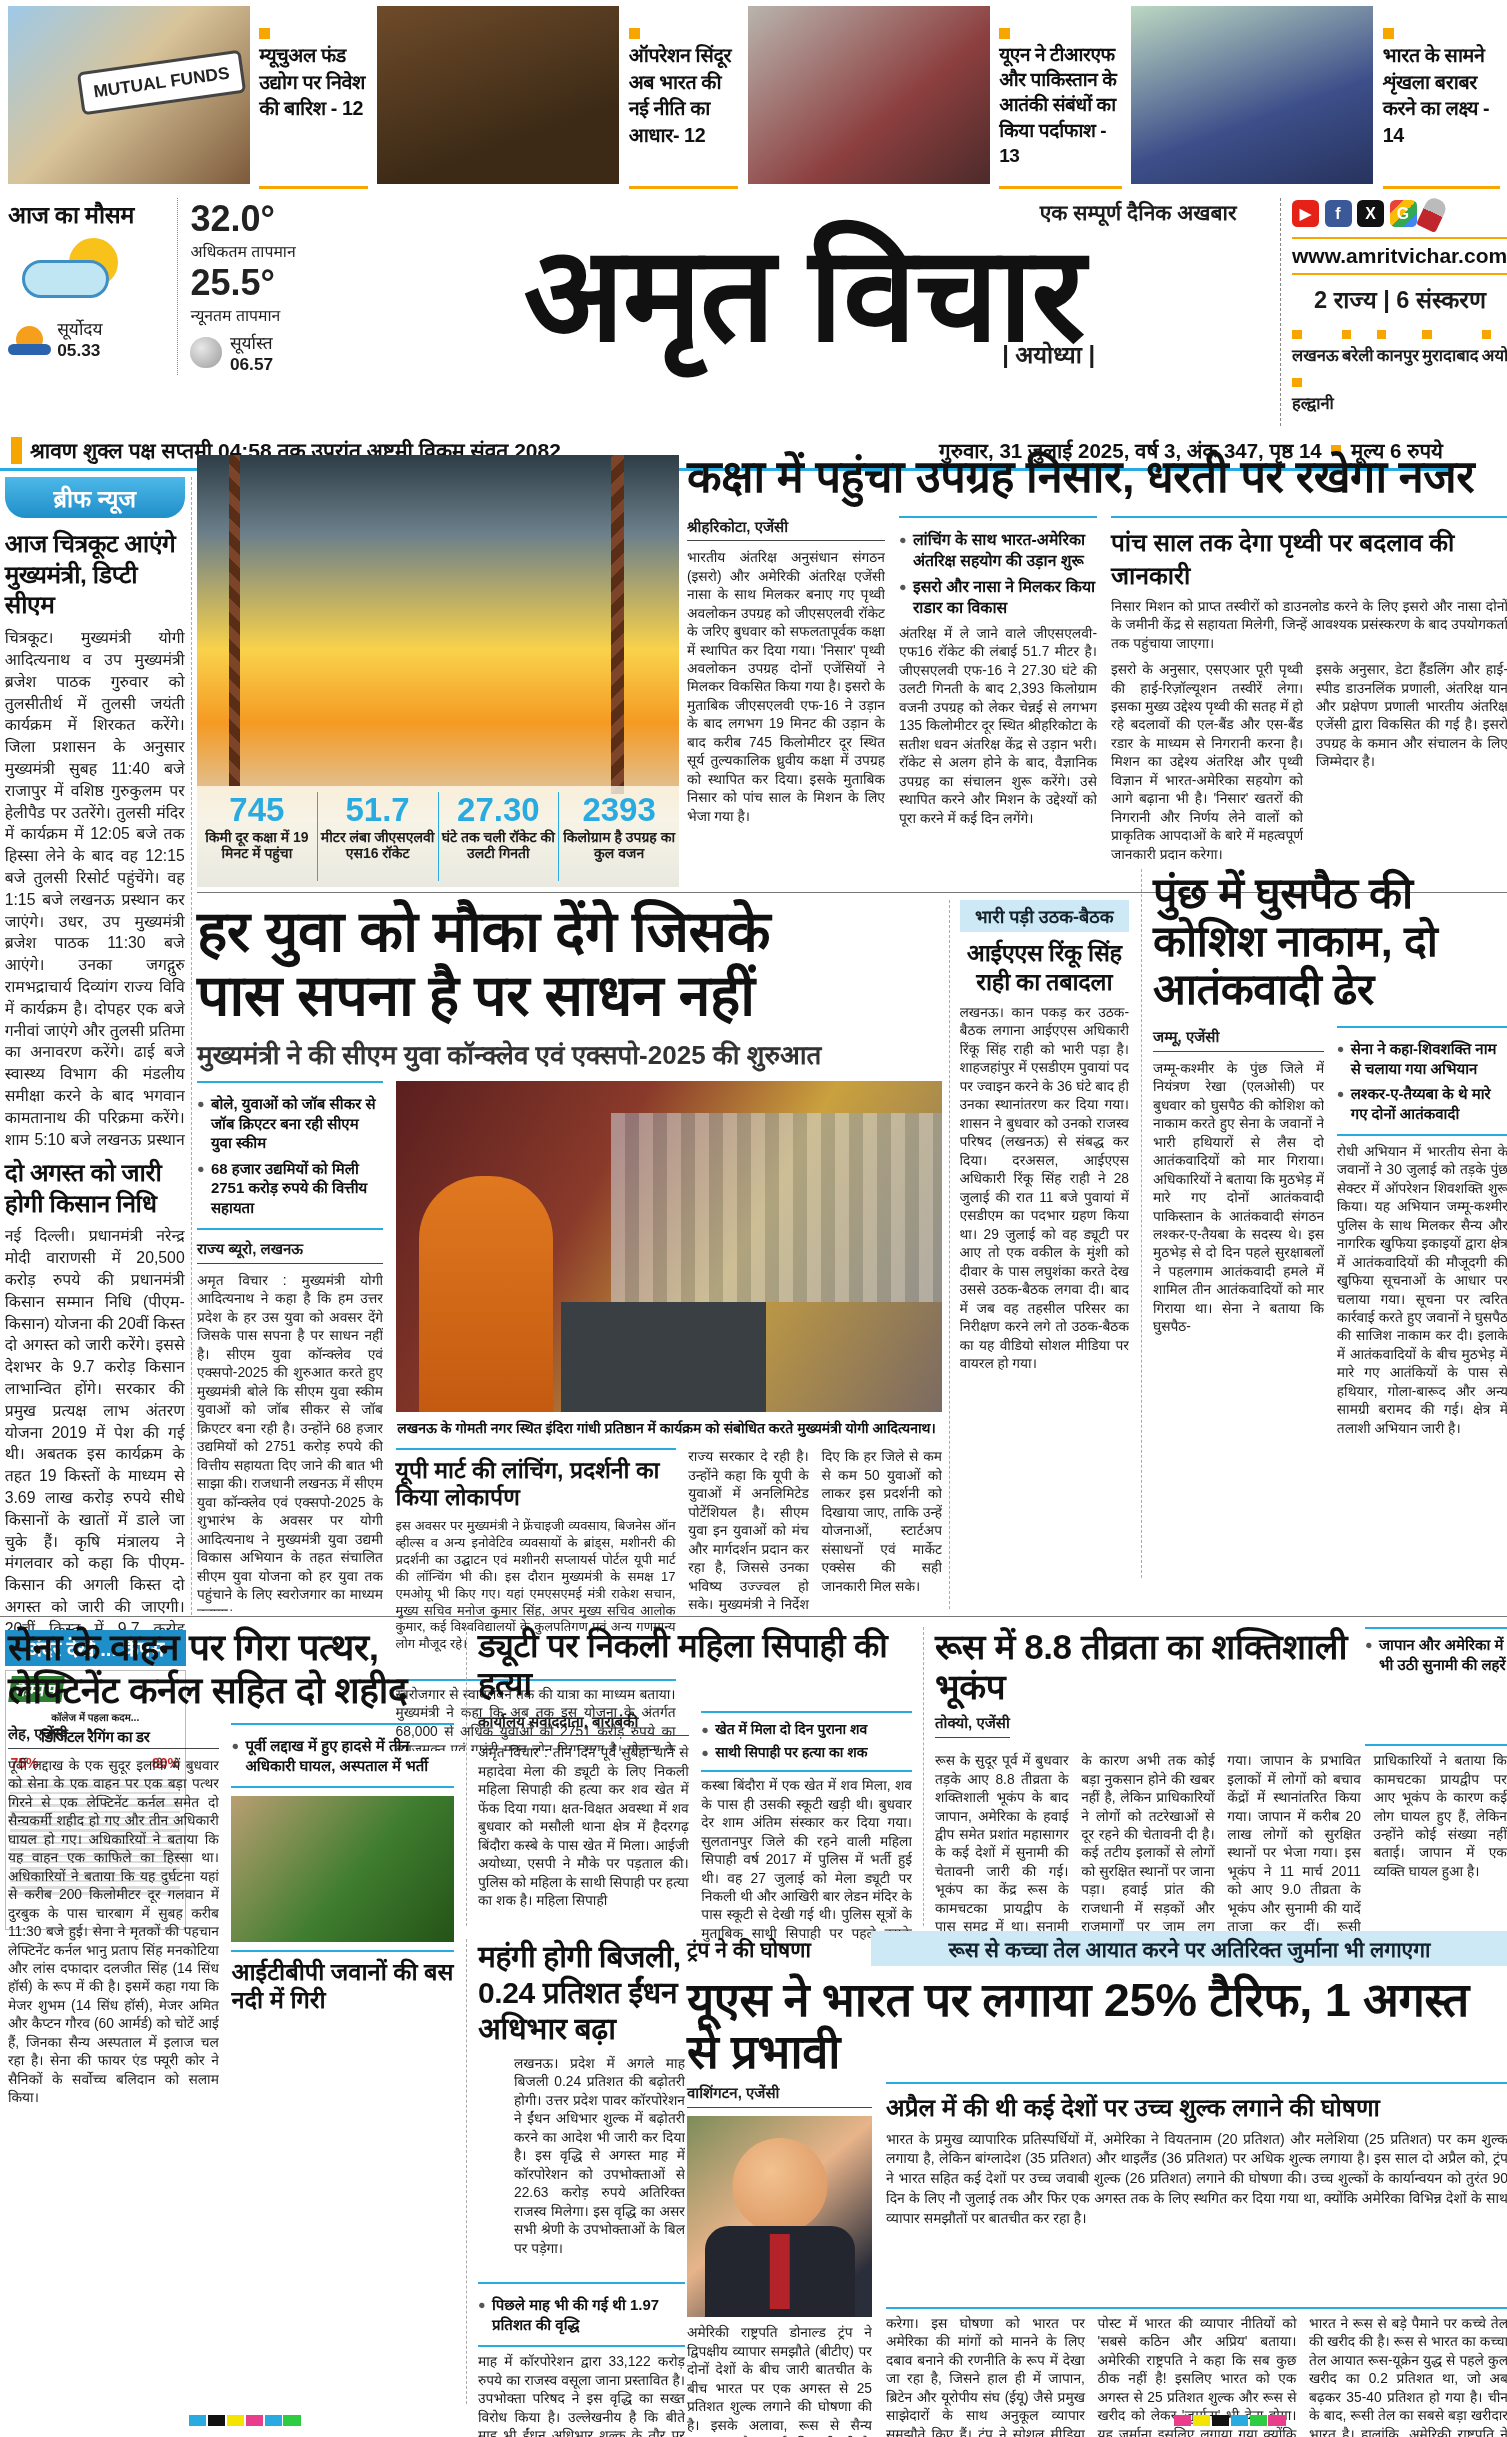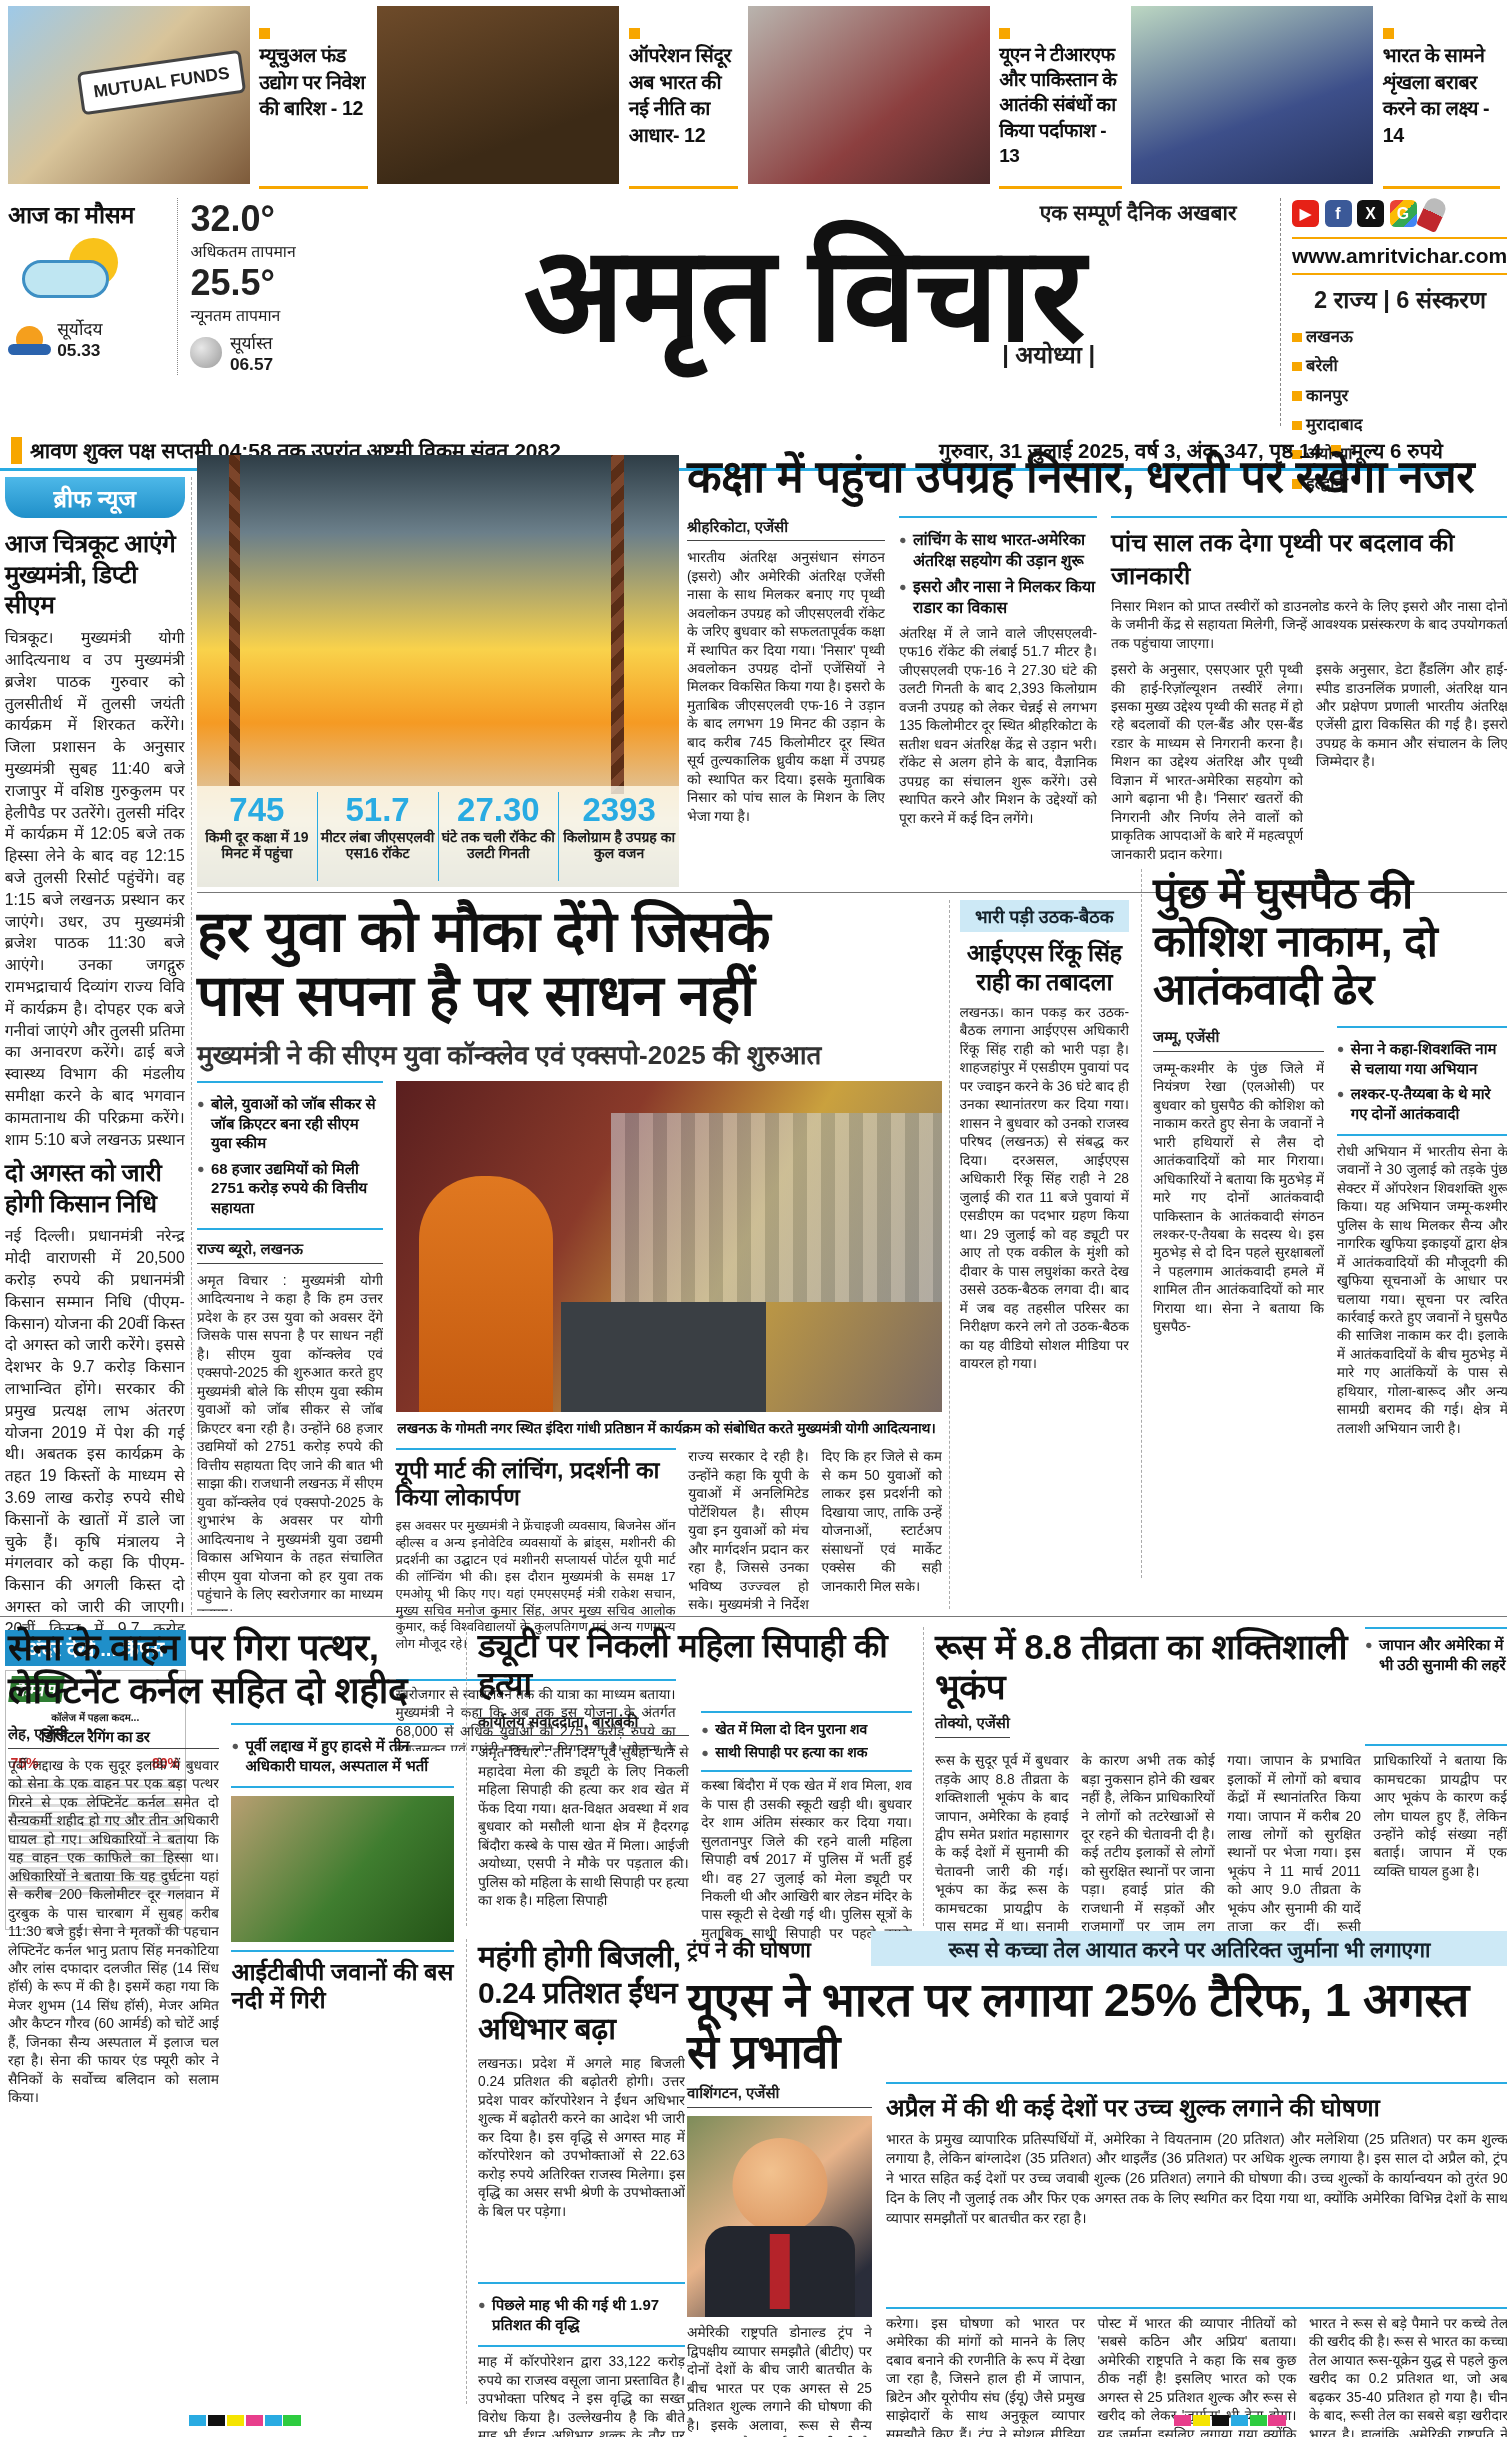--- a/index.html
+++ b/index.html
@@ -117,21 +117,21 @@
       <div class="soc" style="background:#111;">
           <span>X</span>
         </div>
       <div class="soc" style="background:linear-gradient(135deg,#ea4335 25%,#fbbc05 25% 50%,#34a853 50% 75%,#4285f4 75%);">
           <span>G</span>
         </div>
       <div style="width:20.5px;height:31.5px;background:linear-gradient(180deg,#bbb 0 45%,#c0272d 45%);border-radius:9.5px 9.5px 3.2px 3.2px;transform:rotate(25deg);"></div>
     </div>
     <div style="border-top:2.4px solid var(--orange);border-bottom:2.4px solid var(--orange);margin:7.9px 0;padding:4.7px 0;font-weight:900;font-size:21px;color:#111;">www.amritvichar.com</div>
     <div style="font-weight:800;font-size:23.6px;text-align:center;margin:6.3px 0 9.5px;">2 राज्य | 6 संस्करण</div>
-    <div style="display:grid;grid-template-columns:1fr;gap:6.3px 3.2px;font-weight:700;font-size:16.5px;">
+    <div style="display:grid;grid-template-columns:1fr 1fr 1fr 1fr 1fr;gap:6.3px 3.2px;font-weight:700;font-size:16.5px;">
       <div><span class="sq" style="width:9.5px;height:9.5px;"></span> <span>लखनऊ</span></div>
       <div><span class="sq" style="width:9.5px;height:9.5px;"></span> <span>बरेली</span></div>
       <div><span class="sq" style="width:9.5px;height:9.5px;"></span> <span>कानपुर</span></div>
       <div><span class="sq" style="width:9.5px;height:9.5px;"></span> <span>मुरादाबाद</span></div>
       <div><span class="sq" style="width:9.5px;height:9.5px;"></span> <span>अयोध्या</span></div>
       <div><span class="sq" style="width:9.5px;height:9.5px;"></span> <span>हल्द्वानी</span></div>
     </div>
   </div>
 
   <div class="abs" style="left:0;top:432px;width:1454px;height:39px;border-bottom:3.2px solid var(--cyan);display:flex;align-items:center;justify-content:space-between;padding:0 11px;">
@@ -343,21 +343,21 @@
               <span>साथी सिपाही पर हत्या का शक</span>
             </div>
         </div>
         <div class="bt jt colwrap" style="height:169px;margin-top:4.7px;">कस्बा बिंदौरा में एक खेत में शव मिला, शव के पास ही उसकी स्कूटी खड़ी थी। बुधवार देर शाम अंतिम संस्कार कर दिया गया। सुलतानपुर जिले की रहने वाली महिला सिपाही वर्ष 2017 में पुलिस में भर्ती हुई थी। वह 27 जुलाई को मेला ड्यूटी पर निकली थी और आखिरी बार लेडन मंदिर के पास स्कूटी से देखी गई थी। पुलिस सूत्रों के मुताबिक साथी सिपाही पर पहले उसके साथ दुराचार का आरोप लगाया था, बाद में समझौता कर ली। इंद्रेश 27 जुलाई से संपर्क में नहीं है।</div>
       </div>
     </div>
   </div>
 
   <div class="abs" style="left:466px;top:1939px;width:219px;height:465px;border-left:1.6px dashed #aaa;padding-left:11px;">
     <div class="hl" style="font-size:30px;line-height:1.2;">महंगी होगी बिजली, 0.24 प्रतिशत ईंधन अधिभार बढ़ा</div>
-    <div class="bt jt colwrap" style="height:221px;margin-top:7.9px;">लखनऊ। प्रदेश में अगले माह बिजली 0.24 प्रतिशत की बढ़ोतरी होगी। उत्तर प्रदेश पावर कॉरपोरेशन ने ईंधन अधिभार शुल्क में बढ़ोतरी करने का आदेश भी जारी कर दिया है। इस वृद्धि से अगस्त माह में कॉरपोरेशन को उपभोक्ताओं से 22.63 करोड़ रुपये अतिरिक्त राजस्व मिलेगा। इस वृद्धि का असर सभी श्रेणी के उपभोक्ताओं के बिल पर पड़ेगा।</div>
+    <div class="bt jt colwrap" style="height:221px;margin-top:7.9px;margin-left:36px;">लखनऊ। प्रदेश में अगले माह बिजली 0.24 प्रतिशत की बढ़ोतरी होगी। उत्तर प्रदेश पावर कॉरपोरेशन ने ईंधन अधिभार शुल्क में बढ़ोतरी करने का आदेश भी जारी कर दिया है। इस वृद्धि से अगस्त माह में कॉरपोरेशन को उपभोक्ताओं से 22.63 करोड़ रुपये अतिरिक्त राजस्व मिलेगा। इस वृद्धि का असर सभी श्रेणी के उपभोक्ताओं के बिल पर पड़ेगा।</div>
     <div class="cyantop cyanbot" style="padding:4.7px 0;margin:6.3px 0;">
       <div class="bul" style="font-size:15px;">
           <span class="dot">●</span>
           <span>पिछले माह भी की गई थी 1.97 प्रतिशत की वृद्धि</span>
         </div>
     </div>
     <div class="bt jt colwrap" style="height:134px;">माह में कॉरपोरेशन द्वारा 33,122 करोड़ रुपये का राजस्व वसूला जाना प्रस्तावित है। उपभोक्ता परिषद ने इस वृद्धि का सख्त विरोध किया है। उल्लेखनीय है कि बीते माह भी ईंधन अधिभार शुल्क के तौर पर 1.97 प्रतिशत की बढ़ोतरी की गई थी, जिसका भार भी उपभोक्ताओं के बिल पर आएगा।</div>
   </div>
 
   <div class="abs" style="left:923px;top:1627px;width:584px;height:299px;border-left:1.6px dashed #aaa;padding-left:11px;">

